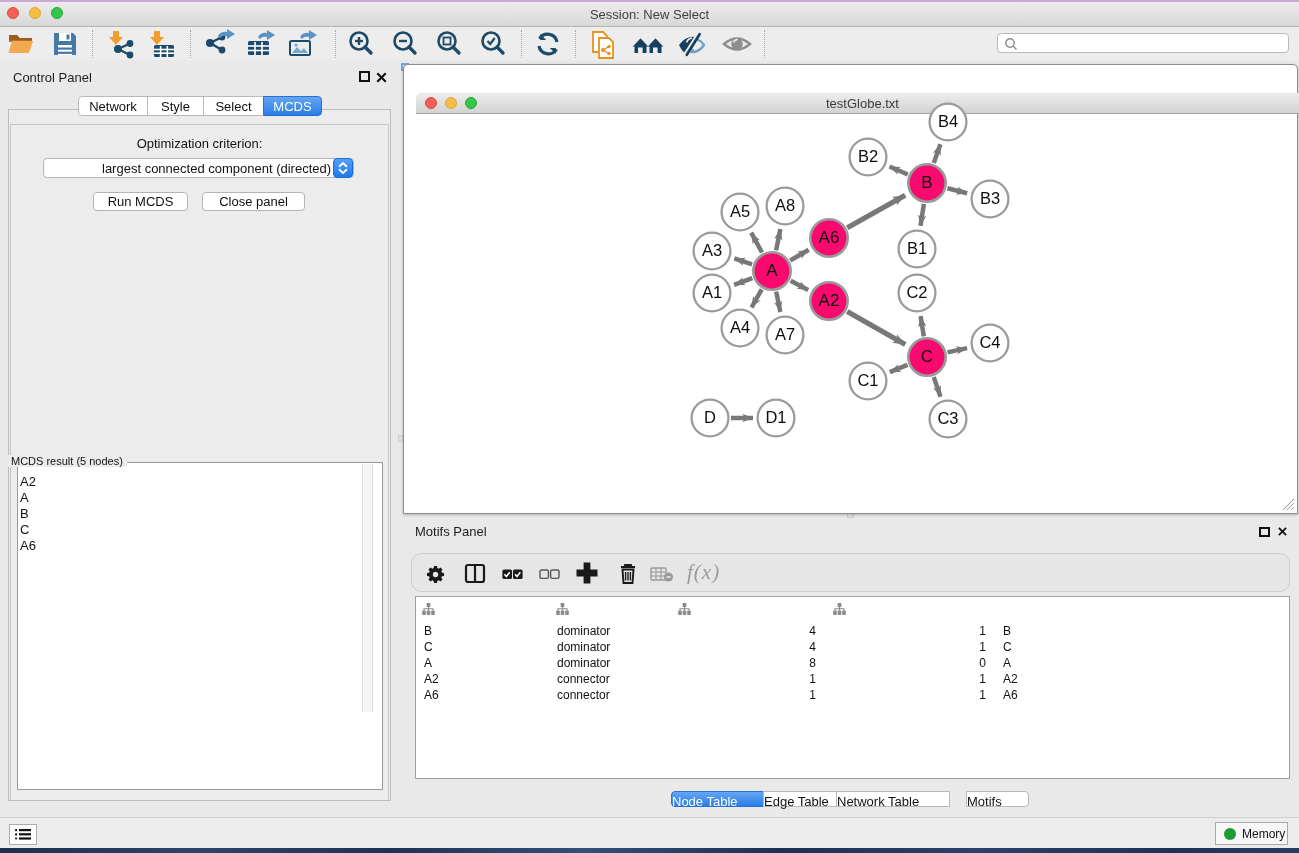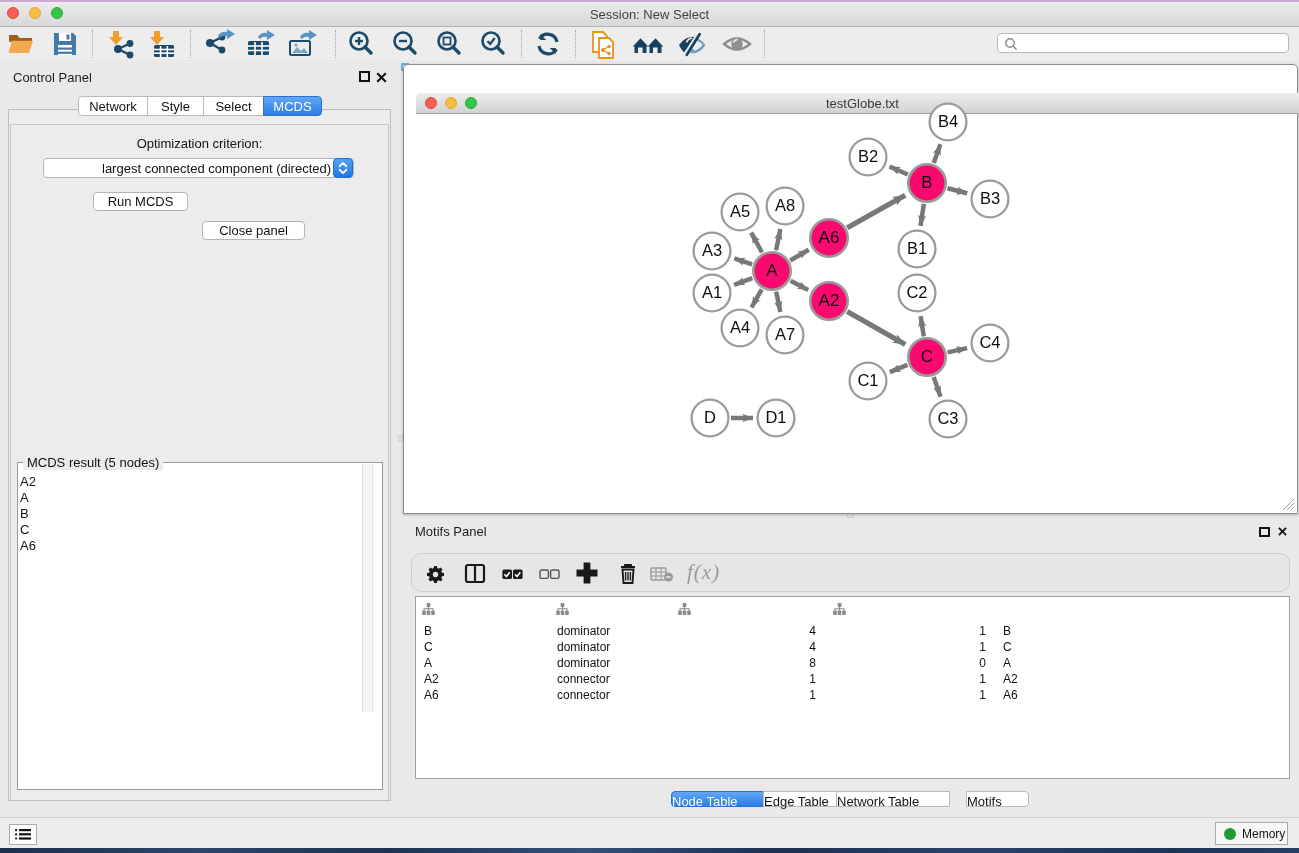--- a/index.html
+++ b/index.html
@@ -32,21 +32,21 @@
 #cp-box { left:8px; top:109px; width:383px; height:692px; border:1px solid #bdbdbd; background:#ececec; }
 #cp-inner { left:10px; top:124px; width:379px; height:676px; border:1px solid #c6c6c6; border-bottom:none; background:#ececec; }
 #optlabel { left:0px; top:136px; width:399px; text-align:center; font-size:13px; color:#111; }
 #dropdown { left:43px; top:158px; width:311px; height:20px; background:#fff; border:1px solid #b4b4b4; border-radius:4px; font-size:13px; color:#111; }
 #dropdown span { position:absolute; left:12px; top:1px; line-height:18px;padding-left:46px; }
 #ddbtn { position:absolute; right:0px; top:-1px; width:20px; height:20px; border-radius:4px;
   background:linear-gradient(#55a0f6,#1e78ec); border:1px solid #1b6fd8; }
 .btn { position:absolute; height:19px; background:#fff; border:1px solid #b4b4b4; border-radius:4px;
   font-size:13px; color:#111; text-align:center; line-height:17px; }
 #fieldset { left:17px; top:462px; width:366px; height:328px; border:1px solid #9b9b9b; background:#fff; }
-#fs-label { left:23px; top:455px; background:#ececec; padding:0 4px; font-size:13px; color:#111; }
+#fs-label { left:7px; top:455px; background:#ececec; padding:0 4px; font-size:11px; color:#111; }
 #fs-list { left:20px; top:474px; font-size:13px; color:#111; line-height:16px; }
 #fs-scroll { left:362px; top:464px; width:11px; height:248px; background:#f4f4f4; border-left:1px solid #e0e0e0; border-right:1px solid #e0e0e0; }
 
 
 #netwin { left:403px; top:64px; width:895px; height:450px; border:1px solid #8e8e8e; background:#fff; border-radius:5px 5px 0 0; box-shadow:0 1px 3px rgba(0,0,0,.25); }
 #nettitle { left:12px; top:0; width:100%; height:21px; background:linear-gradient(#ededed,#d2d2d2); border-bottom:1px solid #9f9f9f; border-radius:5px 5px 0 0;margin-top:28px; }
 #nettitle .title { width:100%; text-align:center; font-size:13px; color:#3a3a3a; line-height:21px; }
 
 
 #tp-title { left:415px; top:524px; font-size:13px; color:#1d1d1d; }
@@ -249,21 +249,21 @@
 <div class="abs" id="dropdown">
     <span>largest connected component (directed)</span>
   <div id="ddbtn"><svg width="18" height="18" viewBox="0 0 18 18">
         <g fill="none" stroke="#fff" stroke-width="1.9" stroke-linecap="round" stroke-linejoin="round">
           <path d="M5.6 7.2 L9 3.9 L12.4 7.2"></path>
           <path d="M5.6 10.8 L9 14.1 L12.4 10.8"></path>
         </g>
       </svg></div>
 </div>
 <div class="abs btn" style="left:93px; top:192px; width:95px;">Run MCDS</div>
-<div class="abs btn" style="left:202px; top:192px; width:103px;margin-top:29px;">Close panel</div>
+<div class="abs btn" style="left:202px; top:192px; width:103px;">Close panel</div>
 <div class="abs" id="fieldset"></div>
 <div class="abs" id="fs-scroll"></div>
 <div class="abs" id="fs-label">MCDS result (5 nodes)</div>
 <div class="abs" id="fs-list">A2<br>A<br>B<br>C<br>A6</div>
 
 <svg class="abs" style="left:401px; top:63px;" width="8" height="8" viewBox="0 0 8 8">
     <path d="M0 8 V0 H8 V2 H2 V8 Z" fill="#6fa8dc"></path>
   </svg>
 <div class="abs" style="left:398px; top:435px; width:5px; height:7px; background:#e2e2e2; border:1px solid #cfcfcf;"></div>
 <div class="abs" style="left:847px; top:513px; width:7px; height:5px; background:#e2e2e2; border:1px solid #cfcfcf;"></div>

